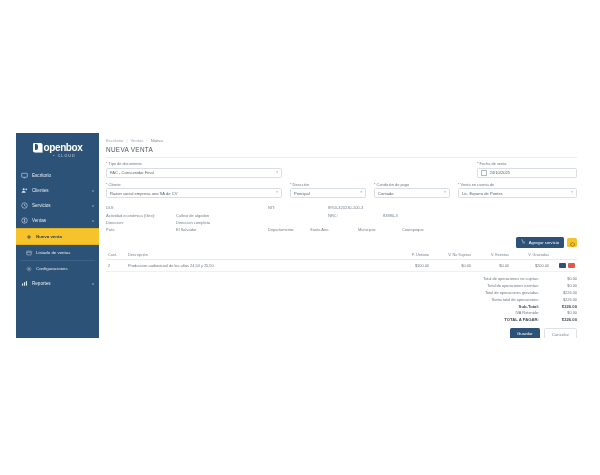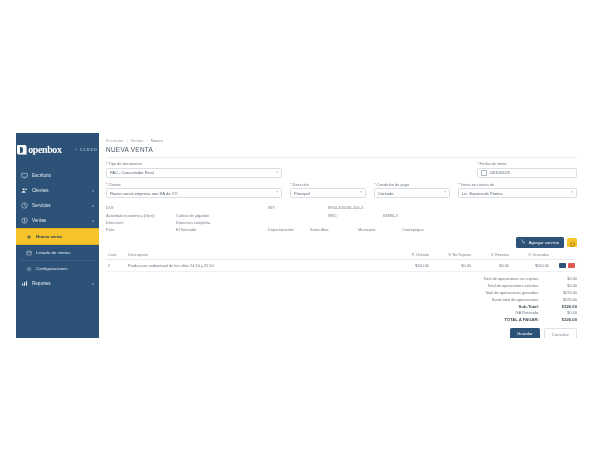--- a/index.html
+++ b/index.html
@@ -12,21 +12,21 @@
   .page{position:absolute;left:0;top:0;width:600px;height:475px;background:#fff;}
 
   
   .app{
     position:absolute;left:16px;top:133px;width:568px;height:205px;
     background:#fbfcfd;display:flex;overflow:hidden;
   }
 
   
   .sidebar{width:83px;background:#2d5277;flex:0 0 83px;color:#dfe7ef;}
-  .brand{height:27px;display:flex;align-items:center;justify-content:center;flex-direction:row;padding-top:3px;font-family:Liberation Serif, serif;}
+  .brand{height:27px;display:flex;align-items:center;justify-content:center;flex-direction:column;padding-top:3px;}
   .brand-row{display:flex;align-items:center;gap:2px;}
   .brand-mark{
     width:9px;height:9px;background:#ffffff;border-radius:1px;position:relative;
     box-shadow:1px 1px 0 0 #9fb6cc;
   }
   .brand-mark:after{
     content:"";position:absolute;left:2.5px;top:1.5px;width:3px;height:6px;
     background:#2d5277;border-radius:0 2px 2px 0;
   }
   .brand-name{font-size:10px;font-weight:bold;color:#ffffff;letter-spacing:-0.4px;}

